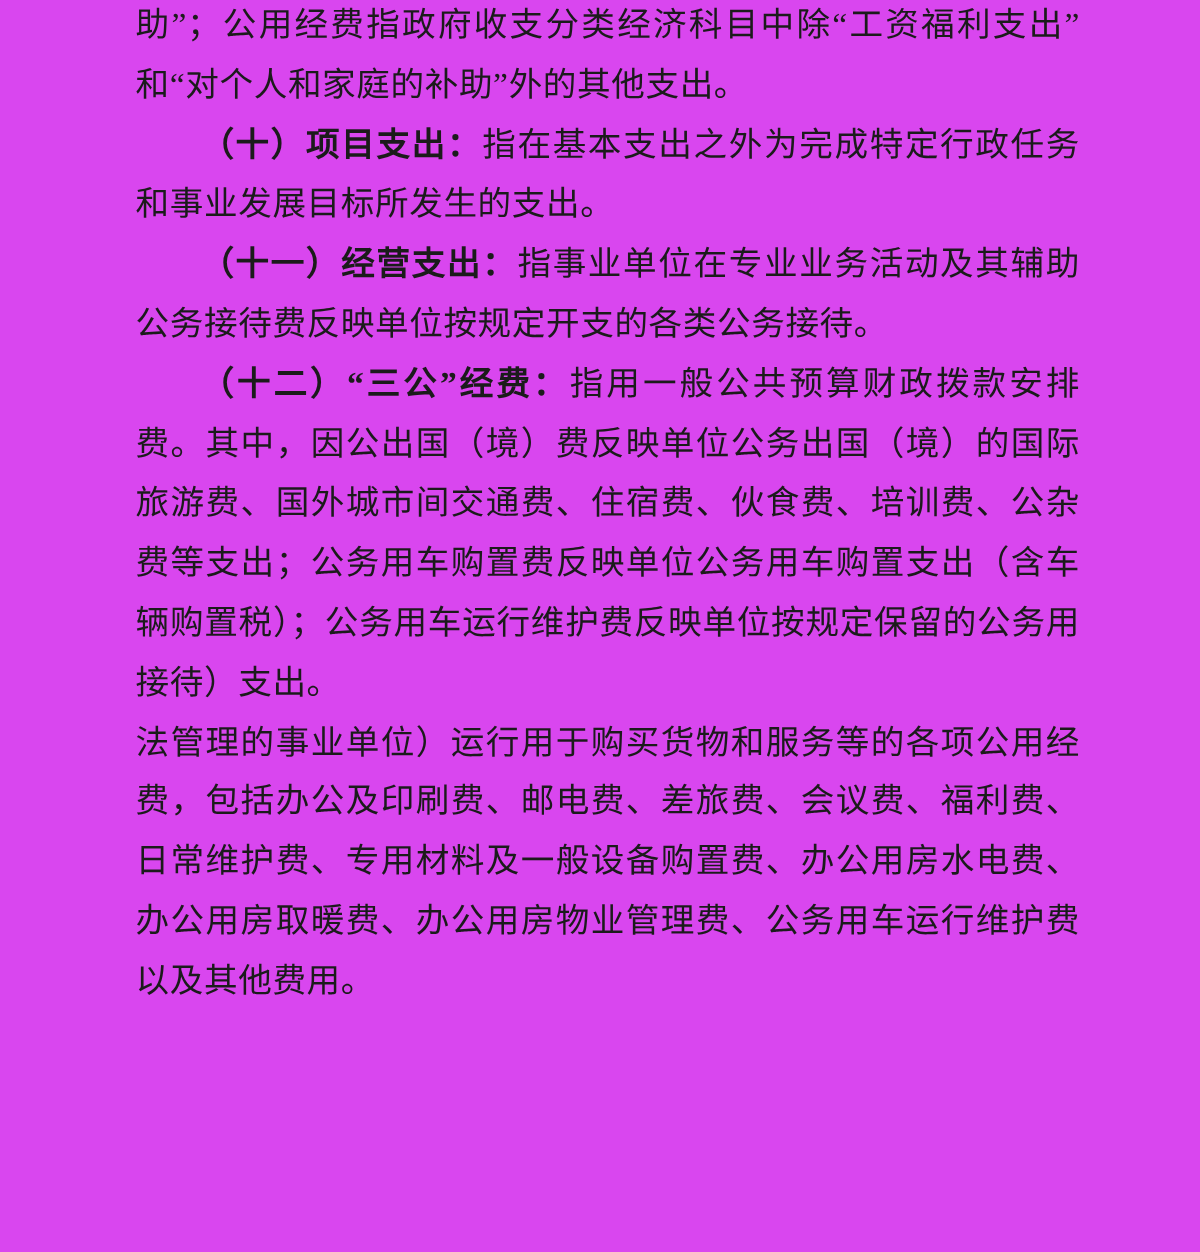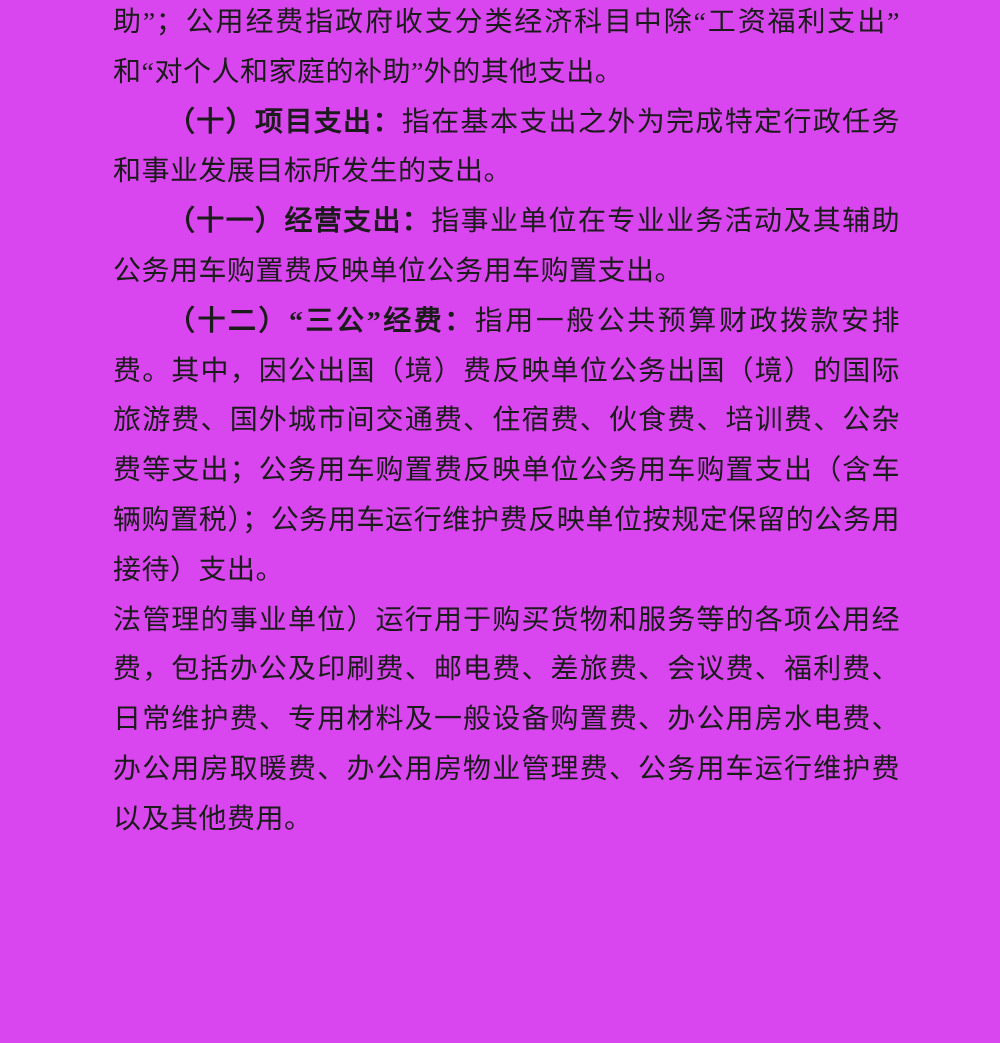--- a/index.html
+++ b/index.html
@@ -52,21 +52,21 @@
 </head>
 <body>
 
 <div id="page">
   <div id="document-body" style="color: rgb(27, 27, 27);">
       <div class="text-line justify"><span class="body-text">助”；公用经费指政府收支分类经济科目中除“工资福利支出”</span></div>
       <div class="text-line plain"><span class="body-text">和“对个人和家庭的补助”外的其他支出。</span></div>
       <div class="text-line justify indent"><span class="term-heading">（十）项目支出：</span><span class="body-text">指在基本支出之外为完成特定行政任务</span></div>
       <div class="text-line plain"><span class="body-text">和事业发展目标所发生的支出。</span></div>
       <div class="text-line justify indent"><span class="term-heading">（十一）经营支出：</span><span class="body-text">指事业单位在专业业务活动及其辅助</span></div>
-      <div class="text-line plain"><span class="body-text">公务用车购置费反映单位公务用车购置支出。</span></div>
+      <div class="text-line plain"><span class="body-text">公务接待费反映单位按规定开支的各类公务接待。</span></div>
       <div class="text-line justify indent"><span class="term-heading">（十二）“三公”经费：</span><span class="body-text">指用一般公共预算财政拨款安排</span></div>
       <div class="text-line justify"><span class="body-text">费。其中，因公出国（境）费反映单位公务出国（境）的国际</span></div>
       <div class="text-line justify"><span class="body-text">旅游费、国外城市间交通费、住宿费、伙食费、培训费、公杂</span></div>
       <div class="text-line justify"><span class="body-text">费等支出；公务用车购置费反映单位公务用车购置支出（含车</span></div>
       <div class="text-line justify"><span class="body-text">辆购置税）；公务用车运行维护费反映单位按规定保留的公务用</span></div>
       <div class="text-line plain"><span class="body-text">接待）支出。</span></div>
       <div class="text-line justify"><span class="body-text">法管理的事业单位）运行用于购买货物和服务等的各项公用经</span></div>
       <div class="text-line justify"><span class="body-text">费，包括办公及印刷费、邮电费、差旅费、会议费、福利费、</span></div>
       <div class="text-line justify"><span class="body-text">日常维护费、专用材料及一般设备购置费、办公用房水电费、</span></div>
       <div class="text-line justify"><span class="body-text">办公用房取暖费、办公用房物业管理费、公务用车运行维护费</span></div>

